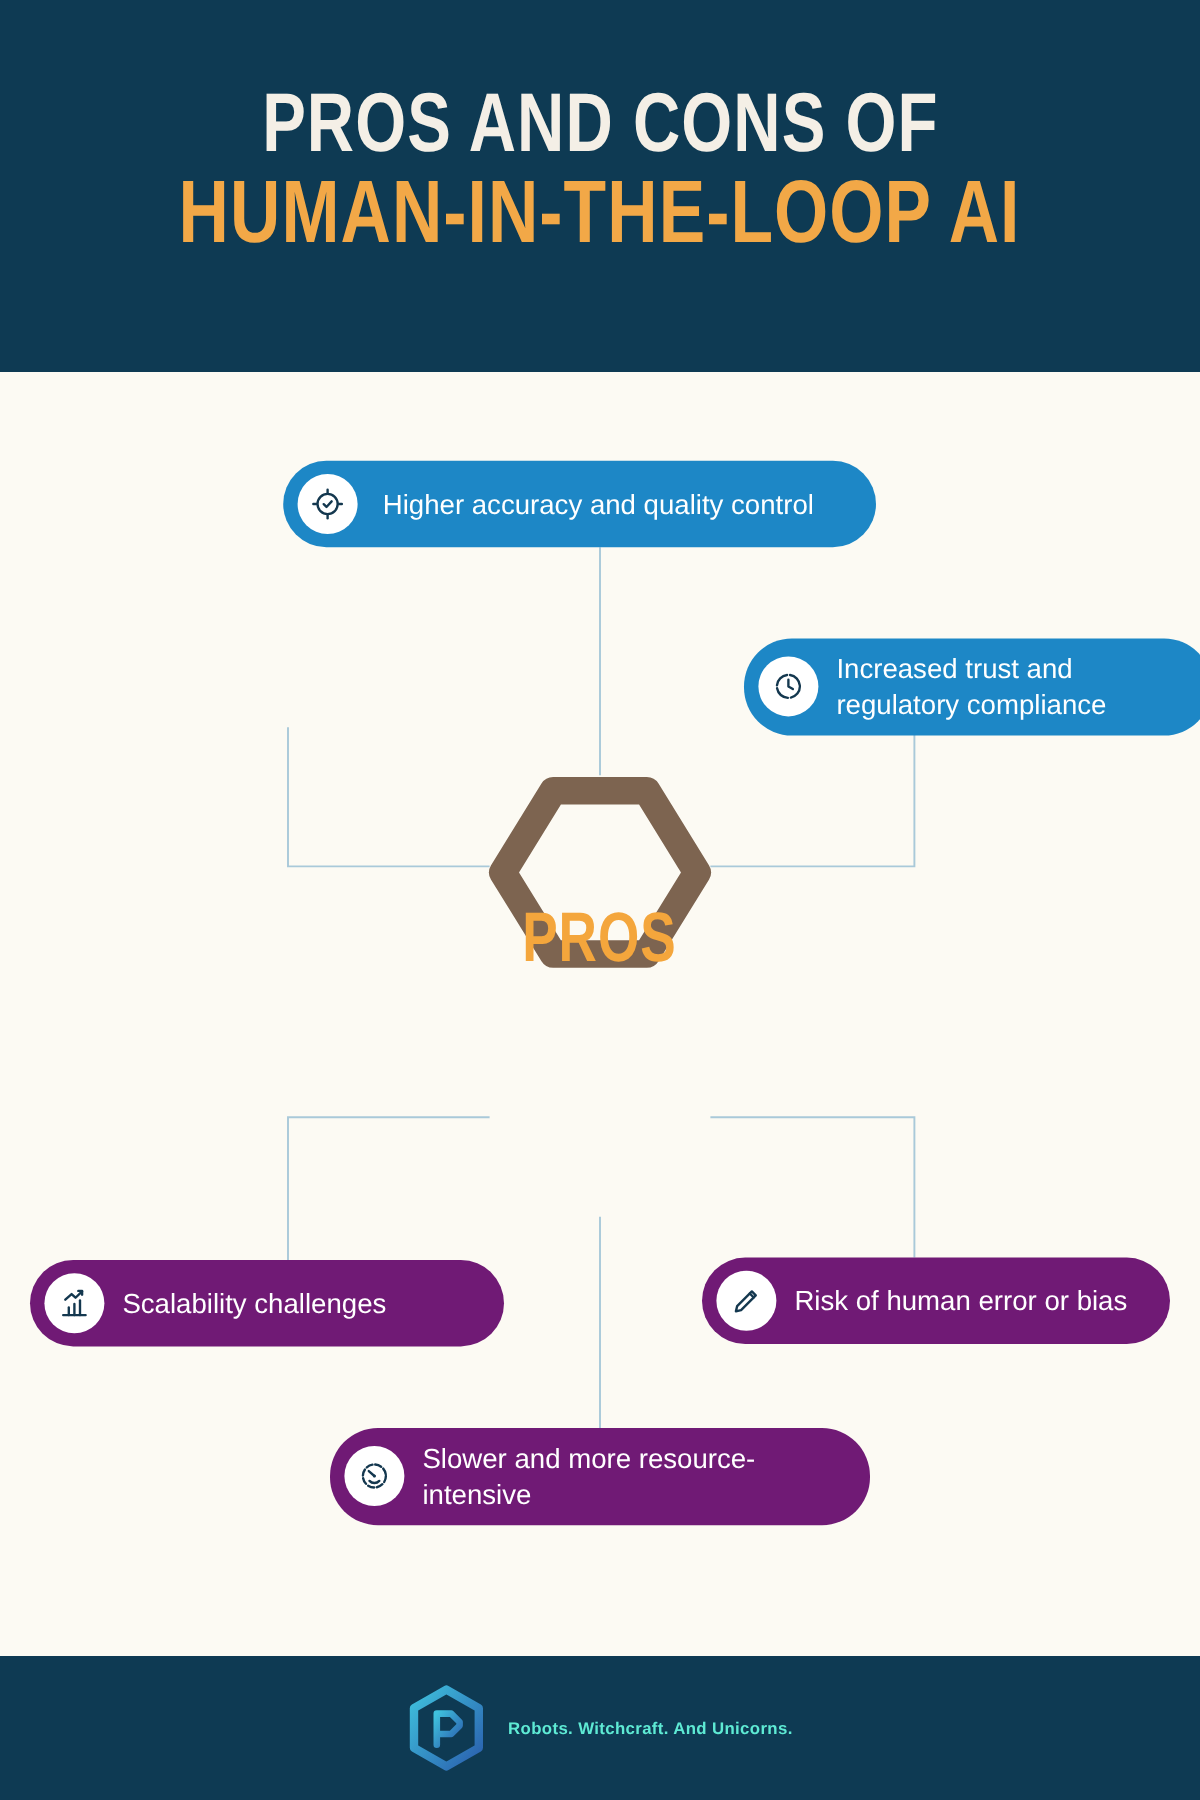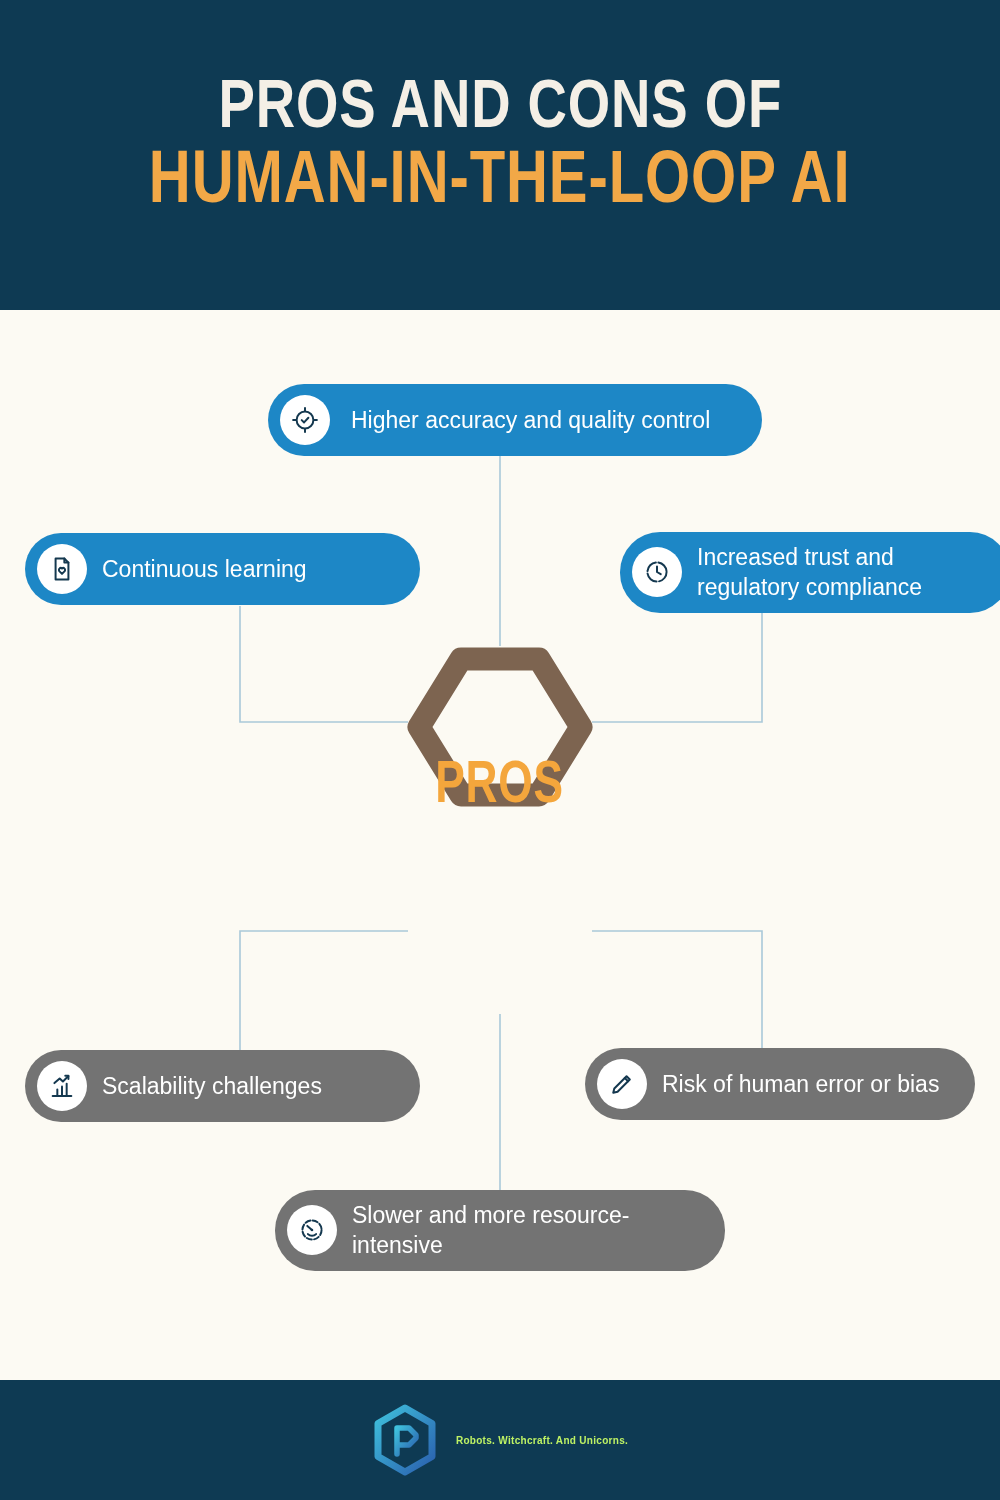--- a/index.html
+++ b/index.html
@@ -22,21 +22,21 @@
 
   
   .connectors { position:absolute; left:0; top:0; z-index:1; }
 
   
   .pill {
     position:absolute; z-index:3; display:flex; align-items:center; gap:15px;
     border-radius:40px; padding:10px 20px 10px 12px; min-height:72px;
   }
   .pill-blue { background:#1d87c6; }
-  .pill-navy { background:#737373;align-items:center; }
+  .pill-navy { background:#701a75;align-items:center; }
   .icon-circle {
     flex:0 0 auto; width:50px; height:50px; border-radius:50%;
     background:#ffffff; display:flex; align-items:center; justify-content:center;
   }
   .icon-circle svg { width:28px; height:28px; }
   .pill-text { color:#ffffff; font-size:23px; line-height:1.32; font-weight:500; }
 
   
   .hex-wrap { position:absolute; z-index:2; width:190px; height:170px;
     display:flex; align-items:flex-end; justify-content:center; }
@@ -46,21 +46,21 @@
     transform:scale(0.82,1.08); white-space:nowrap; }
 
   
   .footer {
     position:absolute; left:0; top:1380px; width:1000px; height:120px;
     background:#0e3a53; display:flex; align-items:center; justify-content:center;
   }
   .footer-inner { display:flex; align-items:center; gap:18px; }
   .brand-block { display:flex; flex-direction:column; gap:2px; }
   .brand-name { color:#ffffff; font-weight:bold; font-size:42px; line-height:1; }
-  .brand-tagline { color:#bef264; font-size:10px; font-weight:bold; letter-spacing:0.3px; }
+  .brand-tagline { color:#5eead4; font-size:14px; font-weight:bold; letter-spacing:0.3px; }
 
   .ico { stroke:#14384f; fill:none; stroke-width:1.7; stroke-linecap:round; stroke-linejoin:round; }
 </style>
 </head>
 <body>
 
 <div class="canvas">
 
   <div class="header">
     <span class="title-line title-1">PROS AND CONS OF</span>
@@ -71,44 +71,34 @@
     <g stroke="#a9c9d9" stroke-width="1.6" fill="none">
       <path d="M500 456 V 646"></path>
       <path d="M240 606 V 722 H 408"></path>
       <path d="M762 606 V 722 H 592"></path>
       <path d="M408 931 H 240 V 1050"></path>
       <path d="M592 931 H 762 V 1048"></path>
       <path d="M500 1014 V 1192"></path>
     </g>
   </svg>
 
-  <div class="pill pill-blue" style="left:268px; top:384px; width:494px;gap:21px;">
+  <div class="pill pill-blue" style="left:236px; top:384px; width:494px;gap:21px;">
     <span class="icon-circle">
       <svg viewBox="0 0 24 24" class="ico">
         <circle cx="12" cy="12" r="7.2"></circle>
         <path d="M9.2 12.1l2 2 3.7-4"></path>
         <path d="M12 1.8v2.4"></path>
           <path d="M12 19.8v2.4"></path>
         <path d="M1.8 12h2.4"></path>
           <path d="M19.8 12h2.4"></path>
       </svg>
     </span>
     <span class="pill-text">Higher accuracy and quality control</span>
   </div>
 
-  <div class="pill pill-blue" style="left:25px; top:533px; width:395px;">
-    <span class="icon-circle">
-      <svg viewBox="0 0 24 24" class="ico">
-        <path d="M6.5 3h7.5l3.5 3.5V21h-11z"></path>
-        <path d="M14 3v3.5h3.5"></path>
-        <path d="M12 16.2l-2.1-2.2c-.7-.7-.7-1.8 0-2.4.6-.6 1.5-.6 2.1 0 .6-.6 1.5-.6 2.1 0 .7.6.7 1.7 0 2.4z"></path>
-      </svg>
-    </span>
-    <span class="pill-text">Continuous learning</span>
-  </div>
 
   <div class="pill pill-blue" style="left:620px; top:532px; width:390px;">
     <span class="icon-circle">
       <svg viewBox="0 0 24 24" class="ico">
         <circle cx="12" cy="12" r="8.2" stroke-dasharray="11 2.2"></circle>
         <path d="M12 7.2V12l3.2 1.9"></path>
       </svg>
     </span>
     <span class="pill-text">Increased trust and regulatory compliance</span>
   </div>

